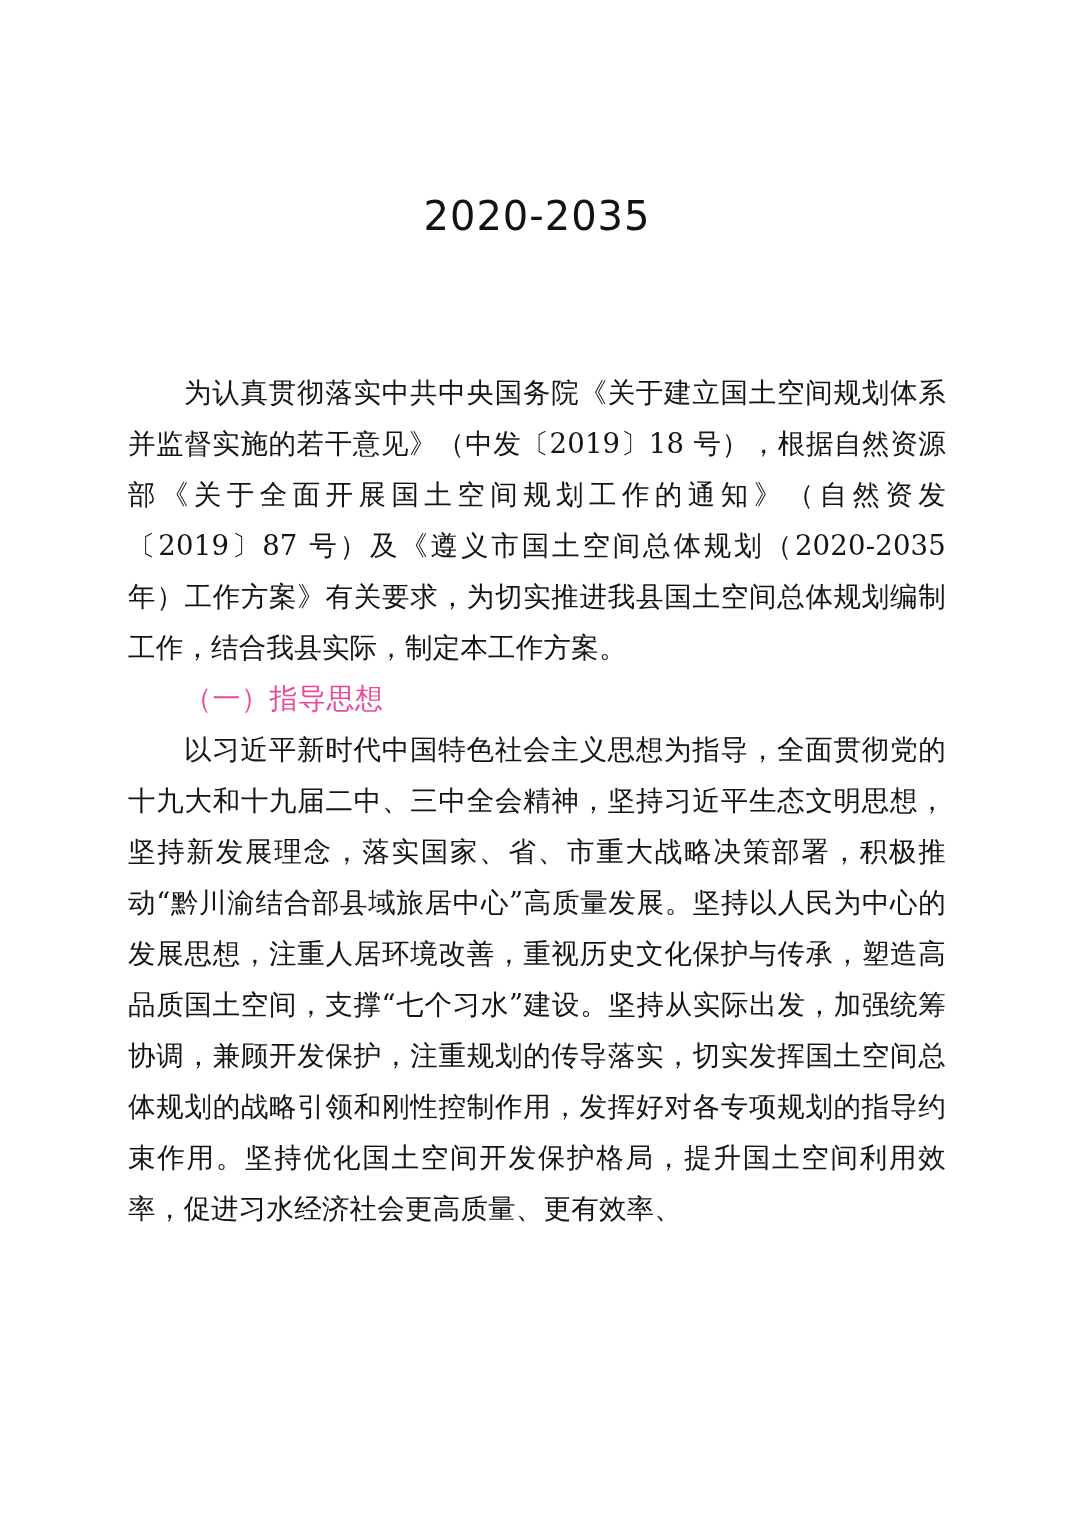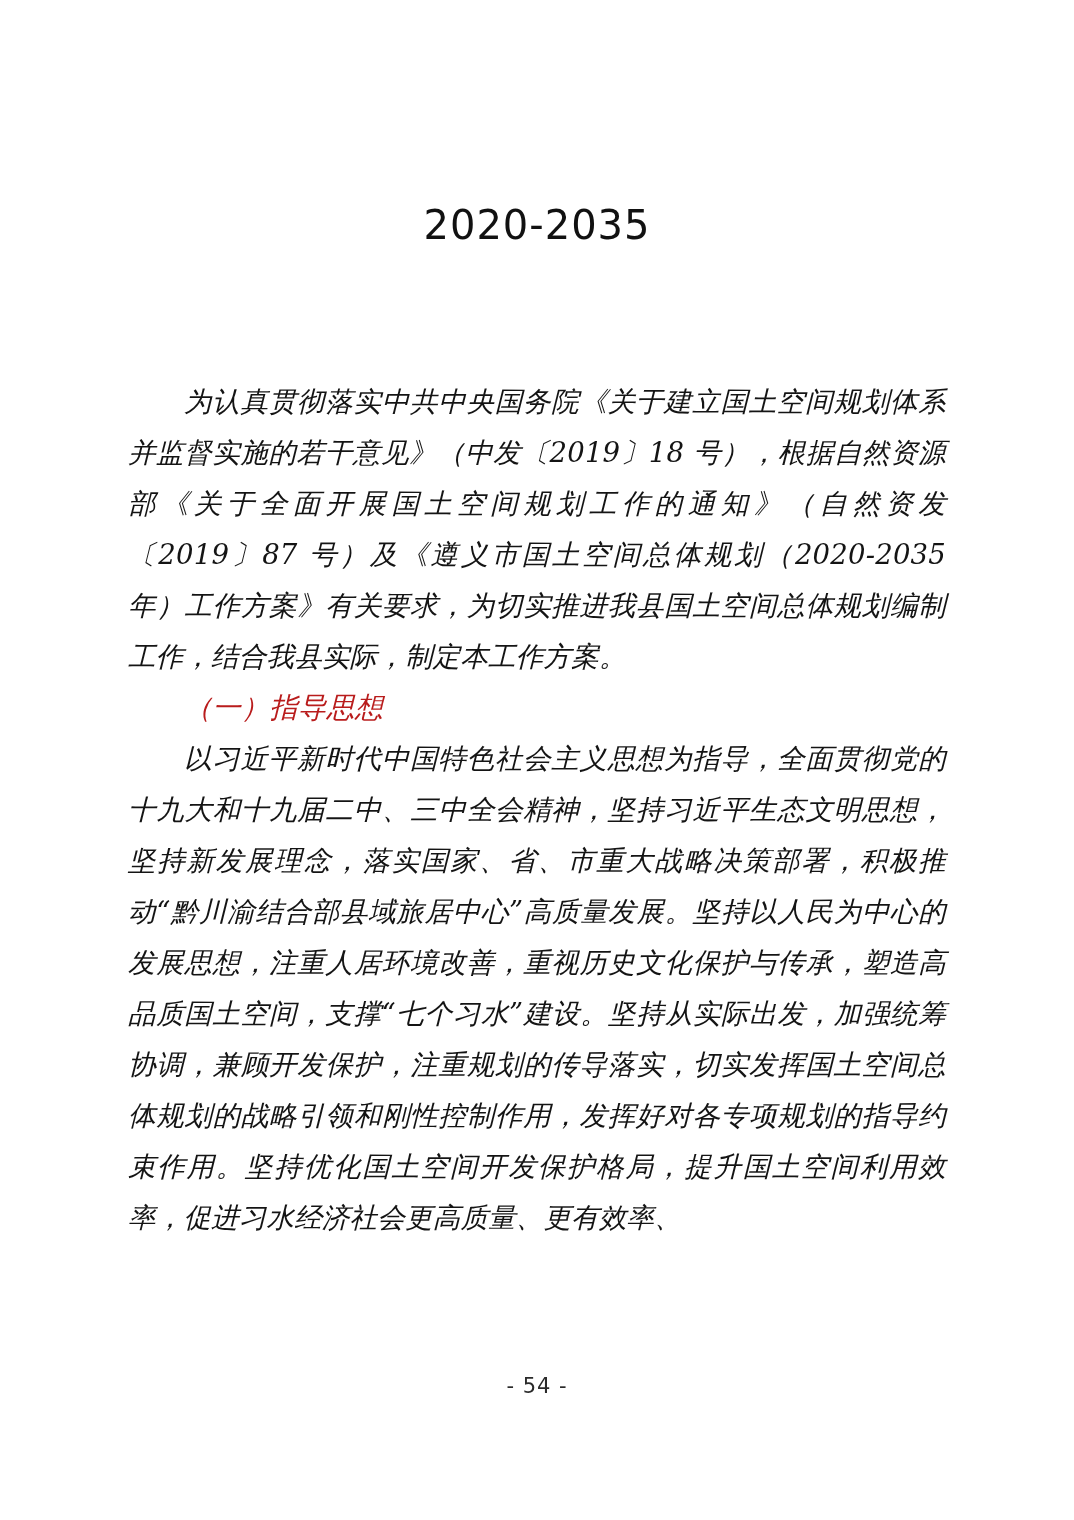--- a/index.html
+++ b/index.html
@@ -15,21 +15,21 @@
     position: relative;
     overflow: hidden;
   }
   .page {
     position: absolute;
     left: 0;
     top: 0;
     width: 1074px;
     height: 1520px;
     box-sizing: border-box;
-    padding: 12px 128px;
+    padding: 3px 128px;
   }
   .doc-heading {
     text-align: center;
     font-size: 40px;
     font-family: "DejaVu Sans", "Liberation Sans", sans-serif;
     letter-spacing: 1px;
     color: #111111;
     margin-top: 190px;
     margin-bottom: 0;
     font-weight: 400;
@@ -39,41 +39,39 @@
   }
   p.para {
     font-size: 27.5px;
     line-height: 51px;
     text-align: justify;
     text-justify: inter-ideograph;
     margin: 0;
     text-indent: 56px;
     color: #141414;
     letter-spacing: 0.2px;
-    font-style: italic;
   }
   p.section-title {
     font-size: 28px;
     line-height: 51px;
     margin: 0;
     text-indent: 56px;
     font-weight: 700;
     font-family: "DejaVu Sans", "Liberation Sans", sans-serif;
     color: #0d0d0d;
     letter-spacing: 1px;
   }
   p.sub-title {
     font-size: 28px;
     line-height: 51px;
     margin: 0;
     text-indent: 56px;
     font-family: "DejaVu Sans", "Liberation Sans", sans-serif;
-    color: #b91c1c;
+    color: #ec4899;
     letter-spacing: 0.5px;
-    font-style: italic;
   }
   .page-number {
     position: absolute;
     left: 0;
     right: 0;
     bottom: 122px;
     text-align: center;
     font-size: 21px;
     font-family: "DejaVu Sans", "Liberation Sans", sans-serif;
     color: #2a2a2a;
@@ -91,15 +89,14 @@
 
     <p class="para">为认真贯彻落实中共中央国务院《关于建立国土空间规划体系并监督实施的若干意见》（中发〔2019〕18 号），根据自然资源部《关于全面开展国土空间规划工作的通知》（自然资发〔2019〕87 号）及《遵义市国土空间总体规划（2020-2035 年）工作方案》有关要求，为切实推进我县国土空间总体规划编制工作，结合我县实际，制定本工作方案。</p>
 
 
     <p class="sub-title">（一）指导思想</p>
 
     <p class="para">以习近平新时代中国特色社会主义思想为指导，全面贯彻党的十九大和十九届二中、三中全会精神，坚持习近平生态文明思想，坚持新发展理念，落实国家、省、市重大战略决策部署，积极推动“黔川渝结合部县域旅居中心”高质量发展。坚持以人民为中心的发展思想，注重人居环境改善，重视历史文化保护与传承，塑造高品质国土空间，支撑“七个习水”建设。坚持从实际出发，加强统筹协调，兼顾开发保护，注重规划的传导落实，切实发挥国土空间总体规划的战略引领和刚性控制作用，发挥好对各专项规划的指导约束作用。坚持优化国土空间开发保护格局，提升国土空间利用效率，促进习水经济社会更高质量、更有效率、</p>
 
   </div>
 
-  <div class="page-number">- 54 -</div>
 
 </div>
 
 </body></html>

